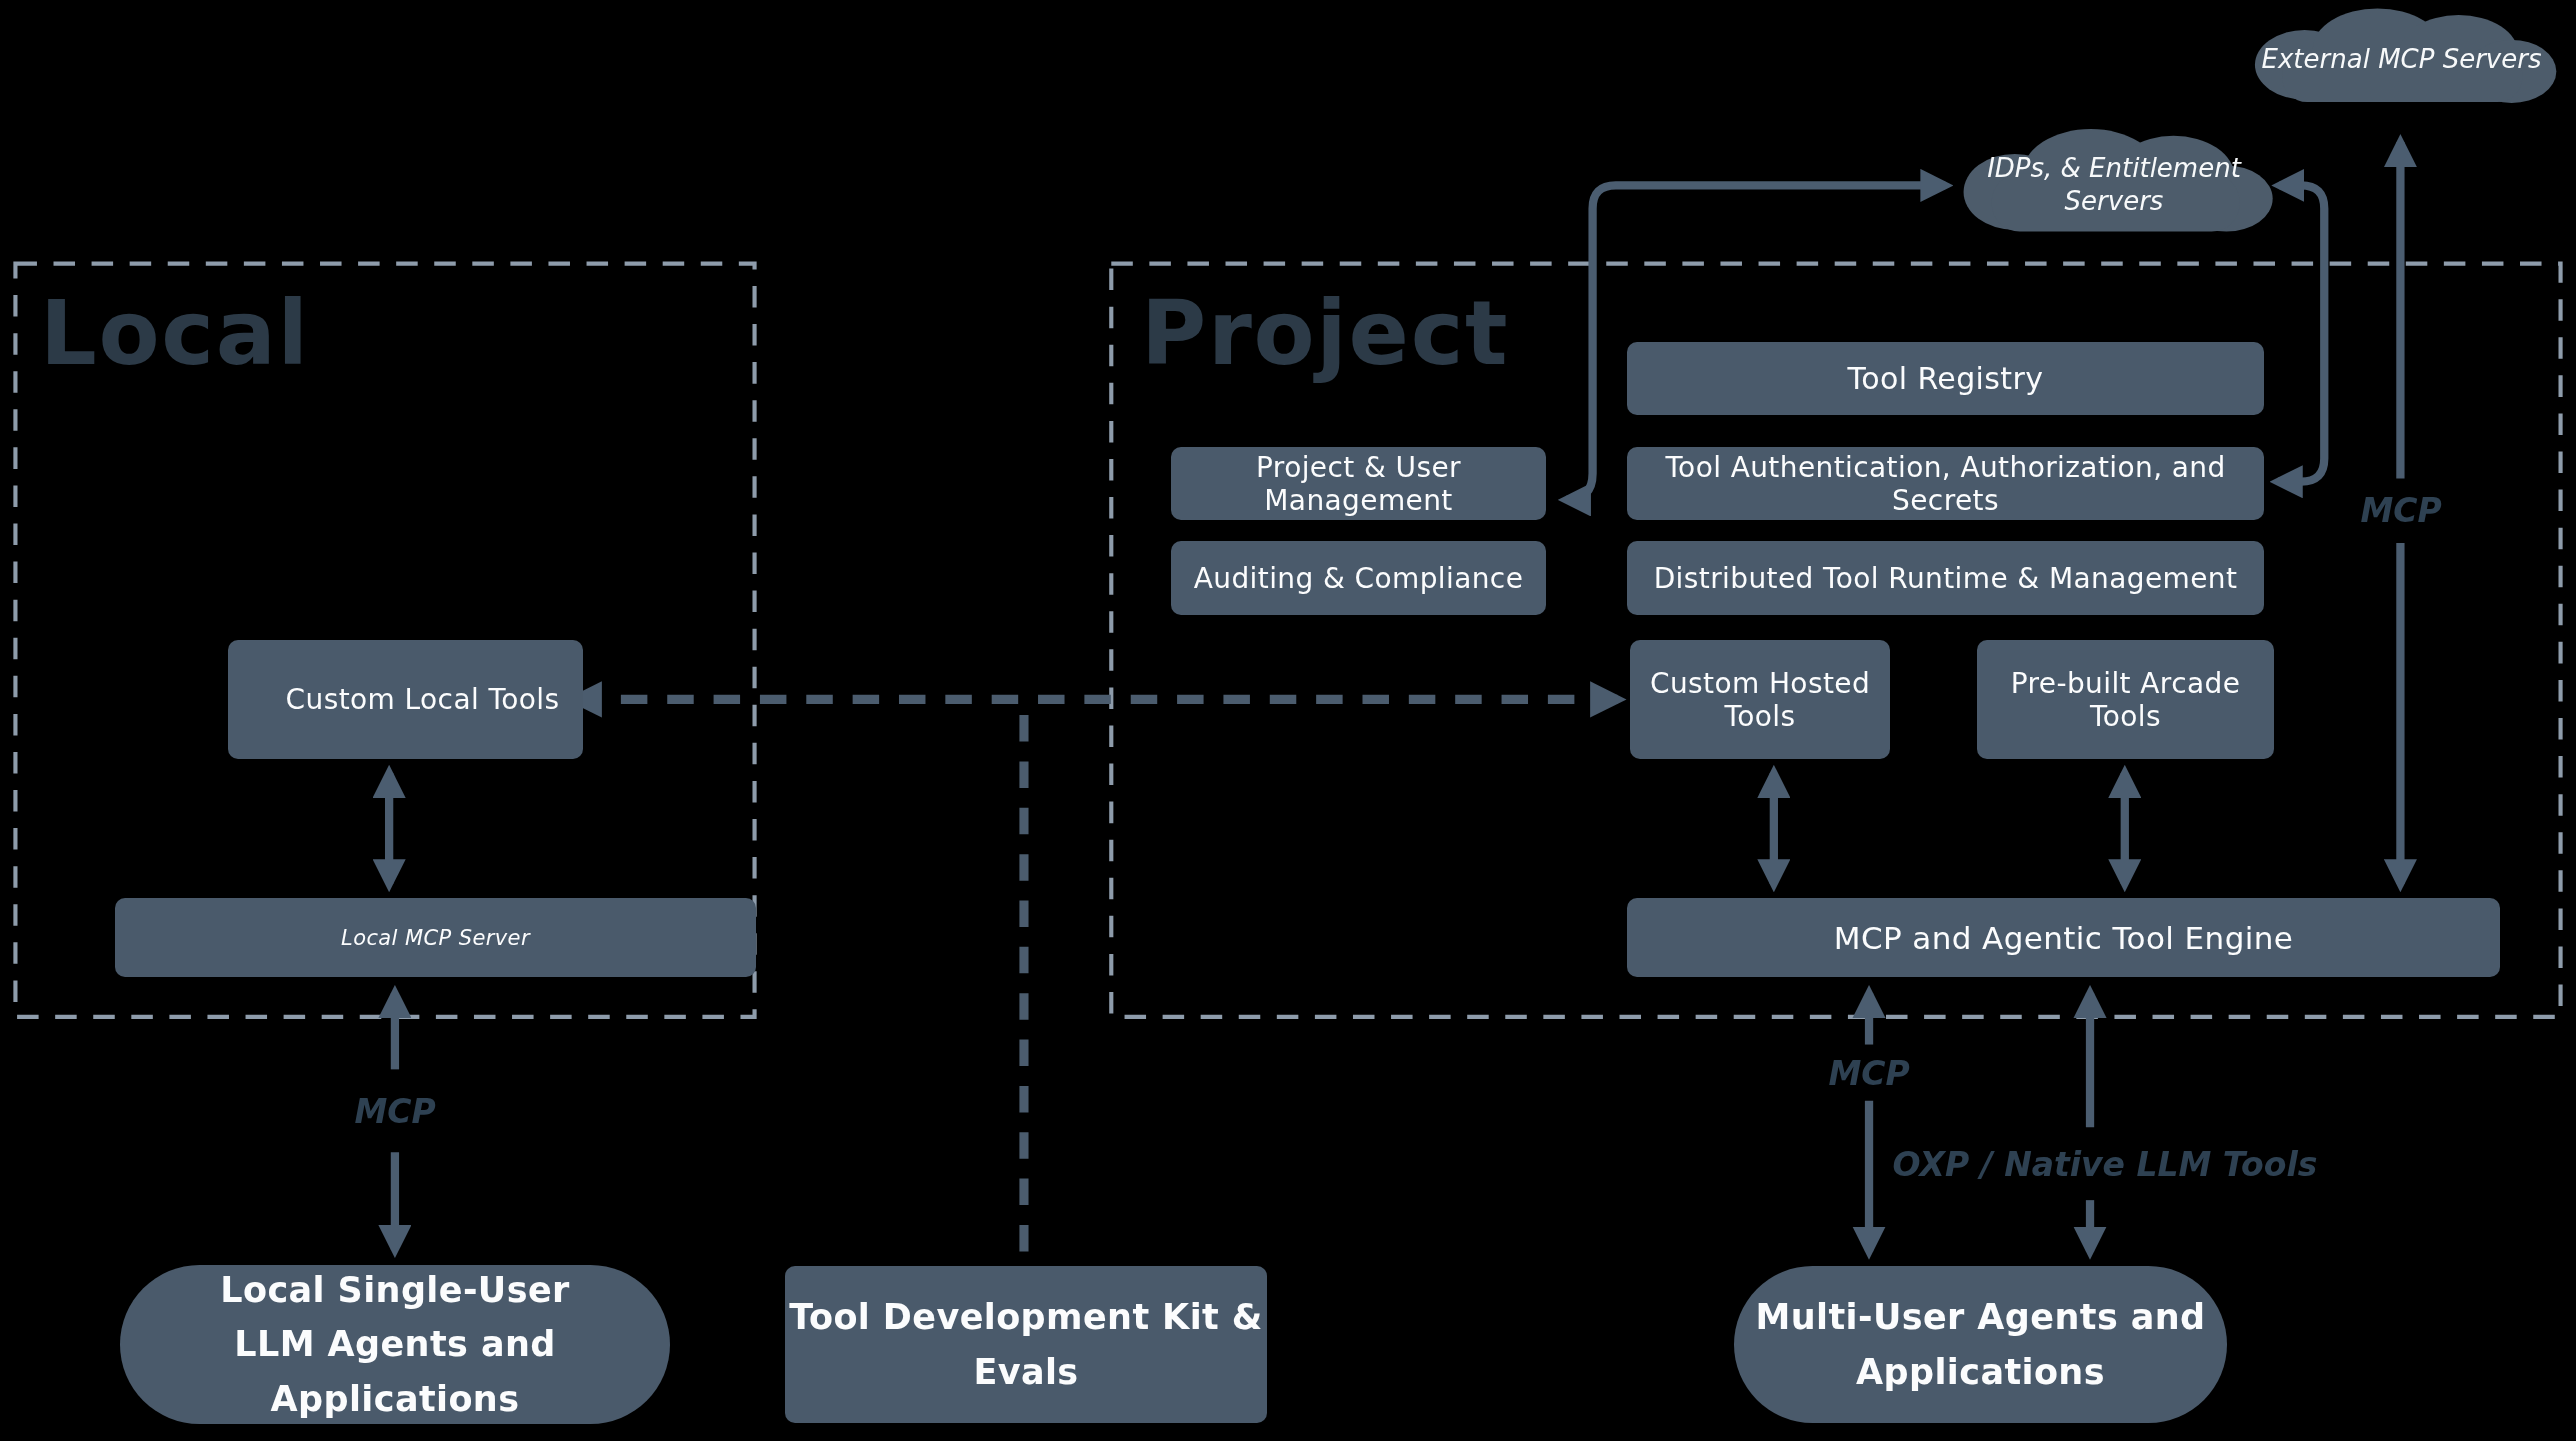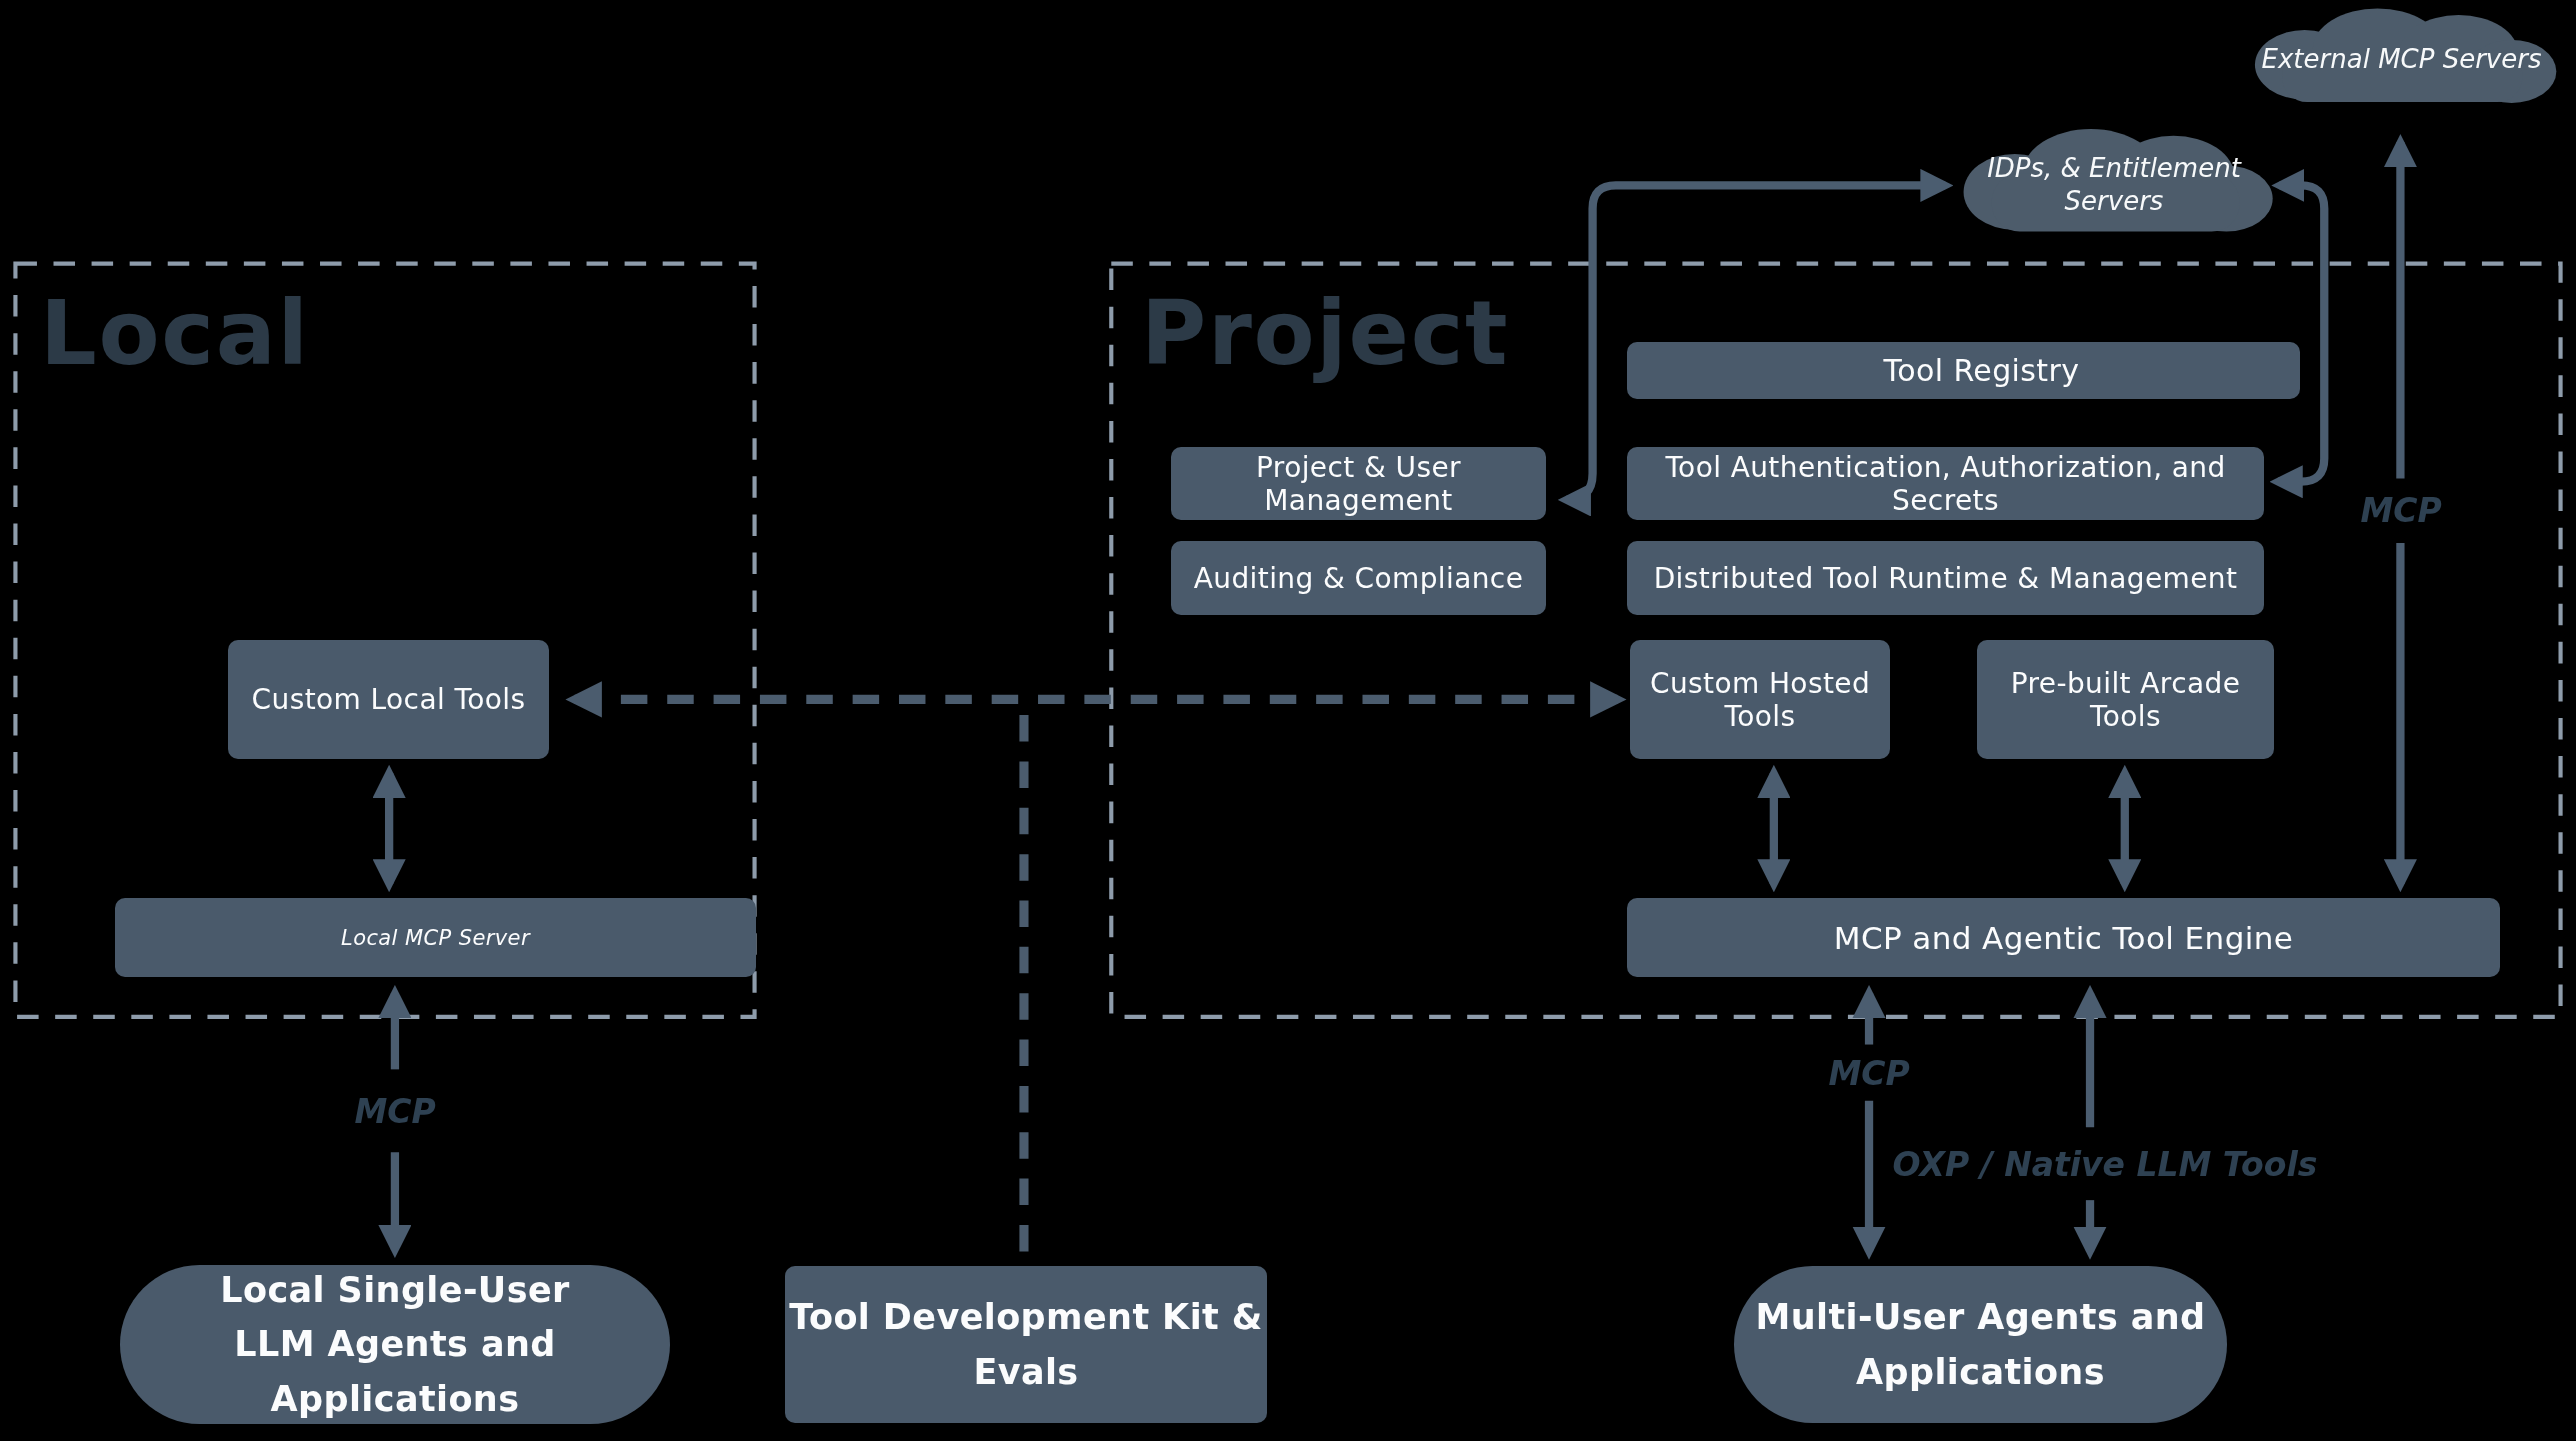--- a/index.html
+++ b/index.html
@@ -94,30 +94,30 @@
         <ellipse cx="332" cy="90" rx="56" ry="40"></ellipse>
         <rect x="48" y="60" width="300" height="70" rx="34"></rect>
       </g>
     </svg>
     <div class="cloud-label">
       <div>IDPs, &amp; Entitlement</div>
       <div>Servers</div>
     </div>
   </div>
 
-  <div class="node" style="left:1627px;top:342px;width:637px;height:57px;padding-left:36px;">Tool Registry</div>
+  <div class="node" style="left:1627px;top:342px;width:637px;height:73px;">Tool Registry</div>
   <div class="node" style="left:1627px;top:447px;width:637px;height:73px;font-size:28px;">Tool Authentication, Authorization, and Secrets</div>
   <div class="node" style="left:1171px;top:447px;width:375px;height:73px;font-size:28px;">Project &amp; User Management</div>
   <div class="node" style="left:1171px;top:541px;width:375px;height:74px;font-size:28px;">Auditing &amp; Compliance</div>
   <div class="node" style="left:1627px;top:541px;width:637px;height:74px;font-size:28px;">Distributed Tool Runtime &amp; Management</div>
   <div class="node" style="left:1630px;top:640px;width:260px;height:119px;font-size:28px;">Custom Hosted Tools</div>
   <div class="node" style="left:1977px;top:640px;width:297px;height:119px;font-size:28px;">Pre-built Arcade Tools</div>
   <div class="node" style="left:1627px;top:898px;width:873px;height:79px;font-size:31px;">MCP and Agentic Tool Engine</div>
 
-  <div class="node" style="left:228px;top:640px;width:321px;height:119px;font-size:28px;">Custom Local Tools</div>
+  <div class="node" style="left:228px;top:640px;width:321px;height:119px;font-size:28px;padding-left:34px;">Custom Local Tools</div>
   <div class="node" style="left:115px;top:898px;width:641px;height:79px;font-size:21px;font-style:italic;">Local MCP Server</div>
 
   <div class="node big pill" style="left:120px;top:1265px;width:550px;height:159px;">
     <div>
       <div>Local Single-User</div>
       <div>LLM Agents and Applications</div>
     </div>
   </div>
   <div class="node big" style="left:785px;top:1266px;width:482px;height:157px;">Tool Development Kit &amp; Evals</div>
   <div class="node big pill" style="left:1734px;top:1266px;width:493px;height:157px;">

